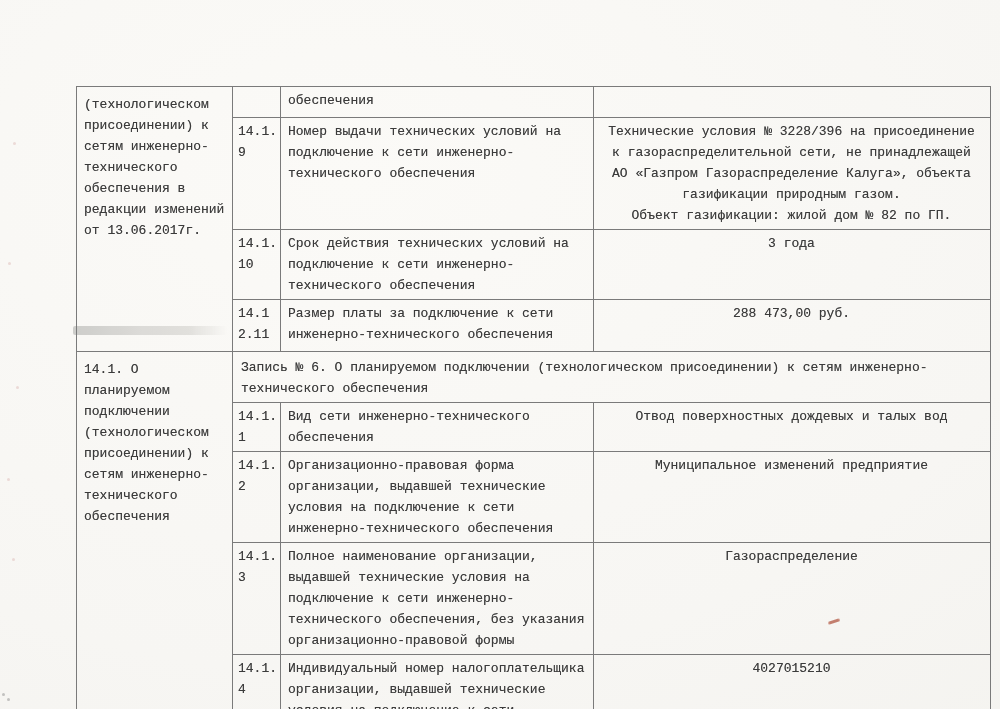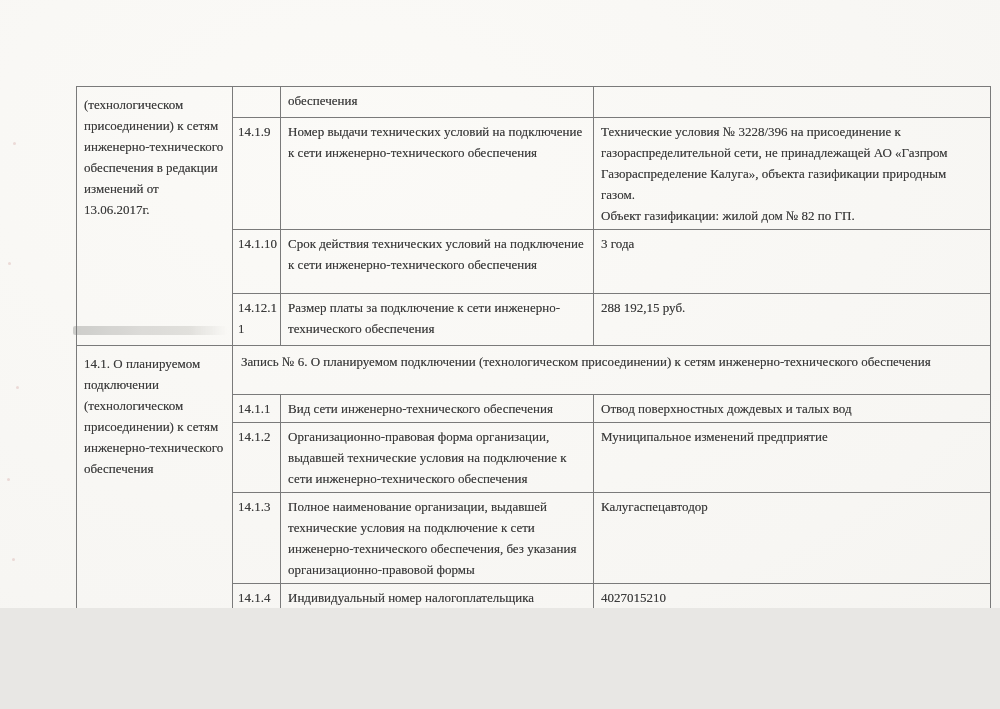--- a/index.html
+++ b/index.html
@@ -1,44 +1,44 @@
 <!DOCTYPE html>
 <html><head>
 <meta charset="utf-8">
 <style>
   html,body{margin:0;padding:0;}
   body{background:#e8e7e4;}
   .page{
     position:relative;
-    width:1000px;height:608px;
+    width:1000px;height:709px;
     background:
       radial-gradient(1300px 900px at 35% 25%, #fbfaf7 0%, #f7f6f3 55%, #f2f1ed 100%);
     overflow:hidden;
-    font-family:Liberation Serif, serif;
+    font-family:Liberation Mono, monospace;
     color:#3b3b3b;
   }
   table.doc{
     position:absolute;left:76px;top:86px;
     width:914px;
     border-collapse:collapse;
     table-layout:fixed;
     font-size:13px;
     line-height:21px;
     border:1px solid #5e5e5e;
   }
   .doc td{
     border:1px solid #7a7a7a;
     vertical-align:top;
     padding:3px 8px 3px 7px;
     text-shadow:0 0 0.6px rgba(60,60,60,0.55);
   }
   col.w1{width:156px;} col.w2{width:48px;} col.w3{width:313px;} col.w4{width:397px;}
   .doc td.c1{padding:7px 6px 3px 7px;}
   .doc td.c2{padding:3px 2px 3px 5px; word-break:break-all;}
-  .doc td.c4{white-space:pre-line;}
+  .doc td.c4{white-space:pre-line;text-align:center;}
   .doc td.hdr{padding:5px 8px 3px 8px;}
   tr.h31{height:31px;} tr.h105{height:105px;} tr.h64{height:64px;} tr.h52{height:52px;}
   tr.h49{height:49px;} tr.h28{height:28px;} tr.h67{height:67px;} tr.h78{height:78px;} tr.h87{height:87px;}
 
   
   .smudge{
     position:absolute;left:73px;top:326px;width:155px;height:9px;
     background:linear-gradient(90deg,#c6c6c3 0%,#d7d6d3 45%,#dddcd8 75%,rgba(221,220,216,0) 100%);
     border-radius:2px;filter:blur(0.4px);opacity:.85;
   }
@@ -87,21 +87,21 @@
 Объект газификации: жилой дом № 82 по ГП.</td>
       </tr>
       <tr class="h64">
         <td class="c2">14.1.10</td>
         <td class="c3">Срок действия технических условий на подключение к сети инженерно-технического обеспечения</td>
         <td class="c4">3 года</td>
       </tr>
       <tr class="h52">
         <td class="c2">14.12.11</td>
         <td class="c3">Размер платы за подключение к сети инженерно-технического обеспечения</td>
-        <td class="c4">288 192,15 руб.</td>
+        <td class="c4">288 473,00 руб.</td>
       </tr>
     </tbody>
 
     <tbody>
       <tr class="h49">
         <td class="c1" rowspan="5">14.1. О планируемом подключении (технологическом присоединении) к сетям инженерно-технического обеспечения</td>
         <td class="hdr" colspan="3">Запись № 6. О планируемом подключении (технологическом присоединении) к сетям инженерно-технического обеспечения</td>
       </tr>
       <tr class="h28">
         <td class="c2">14.1.1</td>
@@ -109,21 +109,21 @@
         <td class="c4">Отвод поверхностных дождевых и талых вод</td>
       </tr>
       <tr class="h67">
         <td class="c2">14.1.2</td>
         <td class="c3">Организационно-правовая форма организации, выдавшей технические условия на подключение к сети инженерно-технического обеспечения</td>
         <td class="c4">Муниципальное изменений предприятие</td>
       </tr>
       <tr class="h78">
         <td class="c2">14.1.3</td>
         <td class="c3">Полное наименование организации, выдавшей технические условия на подключение к сети инженерно-технического обеспечения, без указания организационно-правовой формы</td>
-        <td class="c4">Калугаспецавтодор</td>
+        <td class="c4">Газораспределение</td>
       </tr>
       <tr class="h87">
         <td class="c2">14.1.4</td>
         <td class="c3">Индивидуальный номер налогоплательщика организации, выдавшей технические условия на подключение к сети инженерно-технического обеспечения</td>
         <td class="c4">4027015210</td>
       </tr>
     </tbody>
   </table>
 </div>
 

